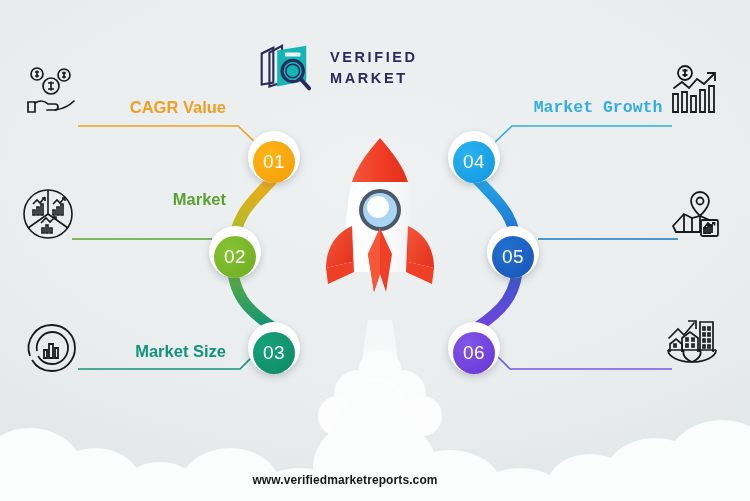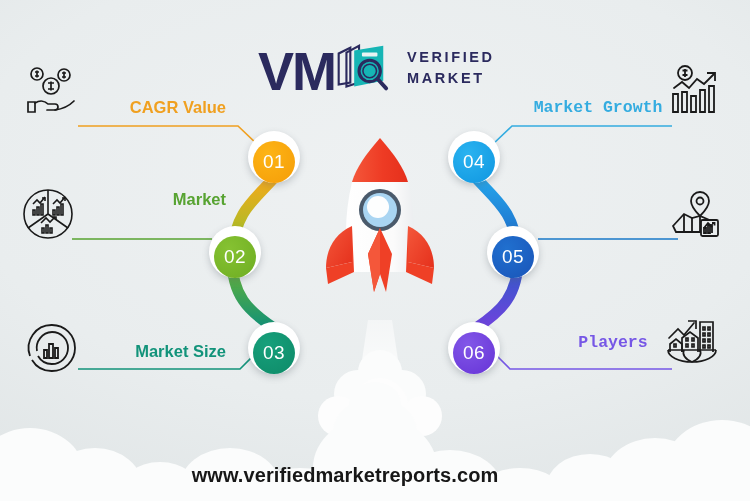--- a/index.html
+++ b/index.html
@@ -158,21 +158,21 @@
     bottom: 0;
     width: 750px;
     height: 125px;
   }
   .footer-url {
     position: absolute;
     left: 0;
     bottom: 14px;
     width: 690px;
     text-align: center;
-    font-size: 20px;
+    font-size: 12px;
     font-weight: bold;
     color: #171717;
     letter-spacing: 0.1px;
   }
   .connector {
     position: absolute;
     left: 0; top: 0;
     width: 750px; height: 501px;
     pointer-events: none;
   }
@@ -210,21 +210,20 @@
   <svg class="connector" viewBox="0 0 750 501">
     <path d="M 78,126 L 238,126 L 258,145" stroke="#f0a020" stroke-width="1.6" fill="none"></path>
     <path d="M 72,239 L 212,239" stroke="#57a331" stroke-width="1.6" fill="none"></path>
     <path d="M 78,369 L 240,369 L 258,351" stroke="#12937a" stroke-width="1.6" fill="none"></path>
     <path d="M 672,126 L 512,126 L 492,145" stroke="#34ace0" stroke-width="1.6" fill="none"></path>
     <path d="M 678,239 L 538,239" stroke="#1878c8" stroke-width="1.6" fill="none"></path>
     <path d="M 672,369 L 510,369 L 492,351" stroke="#7657e6" stroke-width="1.6" fill="none"></path>
   </svg>
 
   <div class="logo-wrap">
-    <div class="logo-vm">VM</div>
     <svg class="logo-mark" viewBox="0 0 64 64">
       <path d="M10 48 L10 16 L22 10 L22 46 Z" fill="none" stroke="#2b2a5e" stroke-width="2.2"></path>
       <path d="M18 50 L18 15 L31 8 L31 46 Z" fill="none" stroke="#2b2a5e" stroke-width="2.2"></path>
       <path d="M26 50 L26 13 L56 8 L56 44 L26 50 Z" fill="#16b5b5"></path>
       <rect x="34" y="15" width="16" height="4" rx="1" fill="#e8f3f3"></rect>
       <circle cx="42" cy="34" r="11" fill="none" stroke="#2b2a5e" stroke-width="3.2"></circle>
       <circle cx="42" cy="34" r="7" fill="none" stroke="#2b2a5e" stroke-width="1.6"></circle>
       <line x1="50" y1="42" x2="59" y2="52" stroke="#2b2a5e" stroke-width="4" stroke-linecap="round"></line>
     </svg>
     <div class="logo-text">
@@ -299,21 +298,20 @@
   </div>
 
   <div class="label left lbl1" style="color:#f0a020">CAGR Value</div>
   <div class="label left lbl2" style="color:#57a331">
     <div>Market</div>
   </div>
   <div class="label left lbl3" style="color:#12937a">Market Size</div>
 
   <div class="label right lbl4" style="color:#34ace0">Market Growth</div>
   <div class="label right lbl6" style="color:#7657e6">
-    <div>Players</div>
   </div>
 
   <svg class="side-icon ic1" viewBox="0 0 56 56">
     <g fill="none" stroke="#1a1a1a" stroke-width="1.7">
       <circle cx="13" cy="12" r="6"></circle>
       <path d="M13 8.5 v7 M11 10 h4 M11 14 h4"></path>
       <circle cx="40" cy="13" r="6"></circle>
       <path d="M40 9.5 v7 M38 11 h4 M38 15 h4"></path>
       <circle cx="27" cy="24" r="8"></circle>
       <path d="M27 19.5 v9 M24 21 h6 M24 27 h6"></path>

